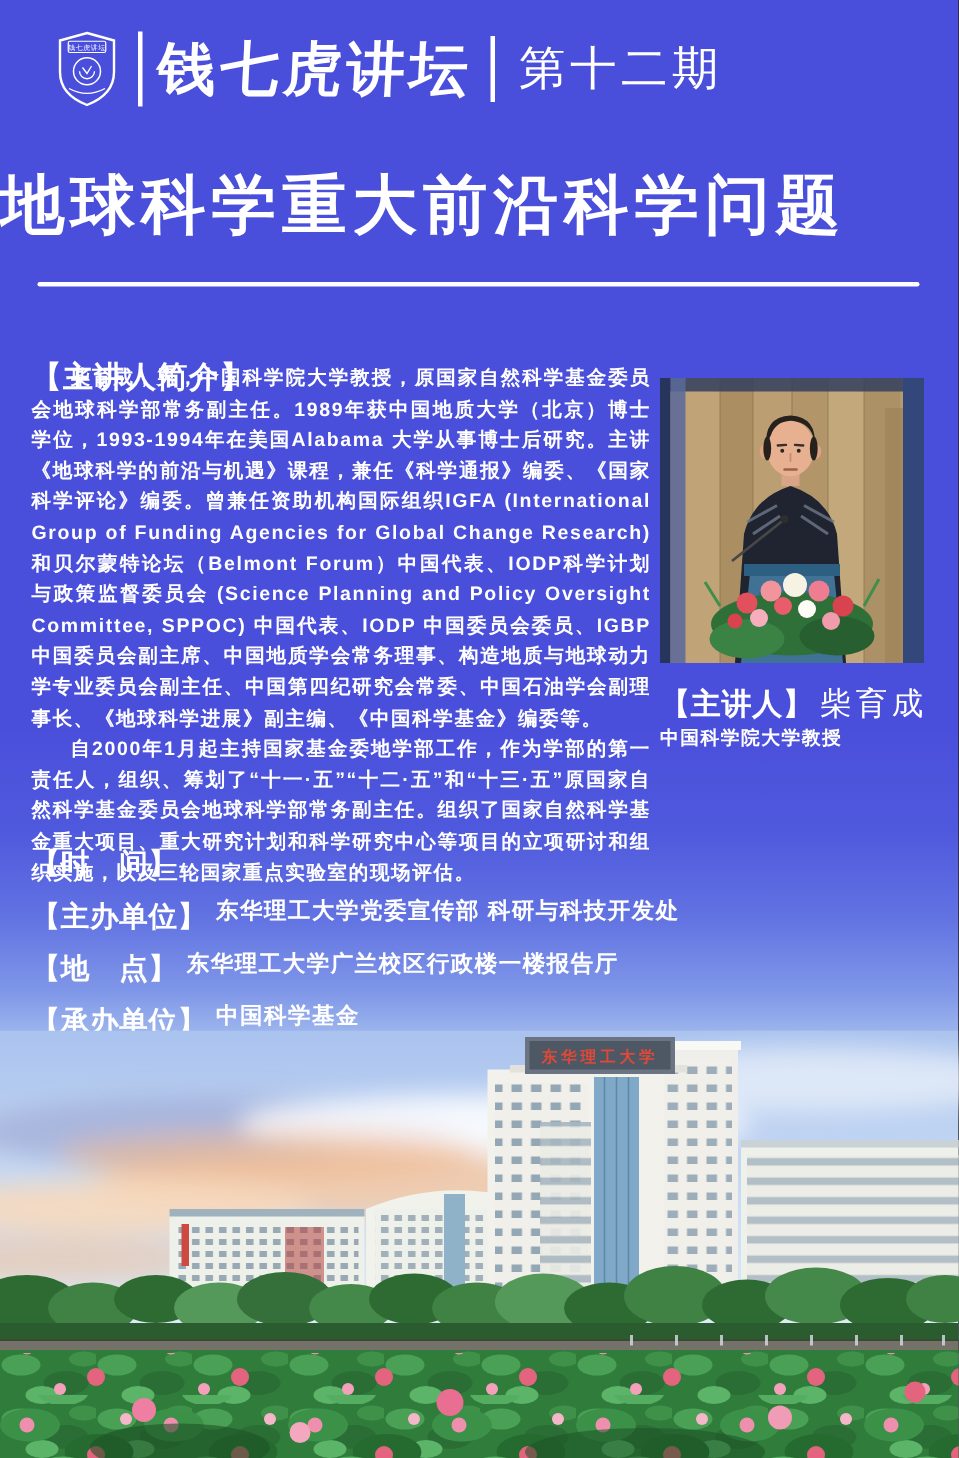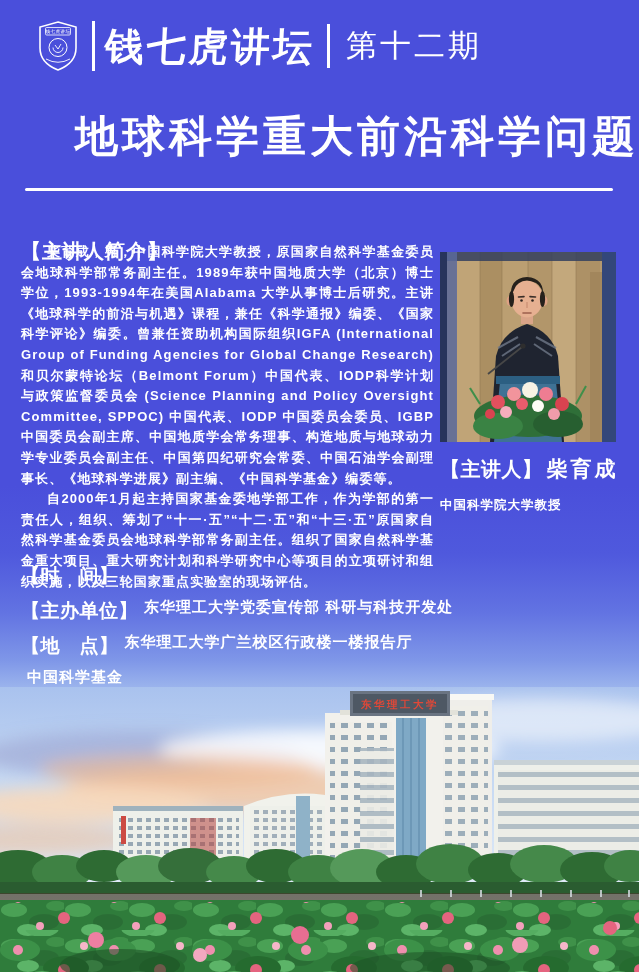--- a/index.html
+++ b/index.html
@@ -19,39 +19,39 @@
   .bar1{height:50px;margin-left:12px;}
   .bar2{height:44px;margin-left:12px;margin-right:16px;}
   .series-title{
     font-family:"DejaVu Serif","Liberation Serif",serif;
     font-size:39px;font-weight:bold;letter-spacing:3px;line-height:52px;
     transform:skewX(-3deg);white-space:nowrap;
   }
   .issue{font-size:31px;font-weight:500;letter-spacing:3px;white-space:nowrap;}
   
   .main-title{
-    position:absolute;top:108px;left:0;width:100%;text-align:right;
+    position:absolute;top:108px;left:0;width:100%;text-align:left;
     font-size:43px;font-weight:bold;letter-spacing:4px;margin:0;
   }
   .rule{position:absolute;top:188px;left:25px;width:588px;height:3px;background:#fff;border-radius:2px;}
   .section-label{position:absolute;top:206px;left:21px;font-size:20px;font-weight:bold;letter-spacing:1px;margin-top:32px;}
   
   .intro-text{
     position:absolute;top:242px;left:21px;width:413px;
     font-size:13px;font-weight:bold;line-height:20.6px;letter-spacing:1.1px;
     text-align:justify;
   }
   .intro-text p{margin:0;text-indent:2em;}
   
   .speaker-col{position:absolute;top:252px;left:440px;width:176px;}
   .photo-frame{width:176px;height:190px;overflow:hidden;display:block;}
   .speaker-caption{margin-top:13px;white-space:nowrap;}
   .speaker-caption .lbl{font-size:20px;font-weight:bold;letter-spacing:.5px;margin-top:44px;}
-  .speaker-caption .nm{font-size:21px;font-weight:bold;letter-spacing:3px;margin-left:4px;}
-  .speaker-affil{margin-top:14px;font-size:12.5px;font-weight:bold;letter-spacing:1px;}
+  .speaker-caption .nm{font-size:21px;font-weight:normal;letter-spacing:3px;margin-left:4px;}
+  .speaker-affil{margin-top:1px;font-size:12.5px;font-weight:bold;letter-spacing:1px;}
   
   .details{position:absolute;top:563px;left:21px;}
   .detail-row{display:flex;align-items:flex-start;margin-bottom:9px;}
   .detail-label{font-size:19px;font-weight:bold;letter-spacing:.5px;white-space:nowrap;}
   .detail-value{font-size:15px;font-weight:bold;letter-spacing:1px;margin-left:6px;white-space:nowrap;}
   
   .campus{position:absolute;left:0;bottom:0;width:639px;height:285px;display:block;}
 </style>
 </head>
 <body>
@@ -177,20 +177,21 @@
     </div>
     <div class="detail-row">
       <span class="detail-label">【主办单位】</span>
       <span class="detail-value">东华理工大学党委宣传部 科研与科技开发处</span>
     </div>
     <div class="detail-row">
       <span class="detail-label">【地　点】</span>
       <span class="detail-value">东华理工大学广兰校区行政楼一楼报告厅</span>
     </div>
     <div class="detail-row">
+      <span class="detail-label">【承办单位】</span>
       <span class="detail-value">中国科学基金</span>
     </div>
   </div>
 
   <svg class="campus" viewBox="0 687 639 285" preserveAspectRatio="none">
     <defs>
       <linearGradient id="skyg" x1="0" y1="687" x2="0" y2="900" gradientUnits="userSpaceOnUse">
         <stop offset="0" stop-color="#a9c2ee"></stop>
         <stop offset="0.45" stop-color="#c6d9f3"></stop>
         <stop offset="1" stop-color="#e3edf8"></stop>

